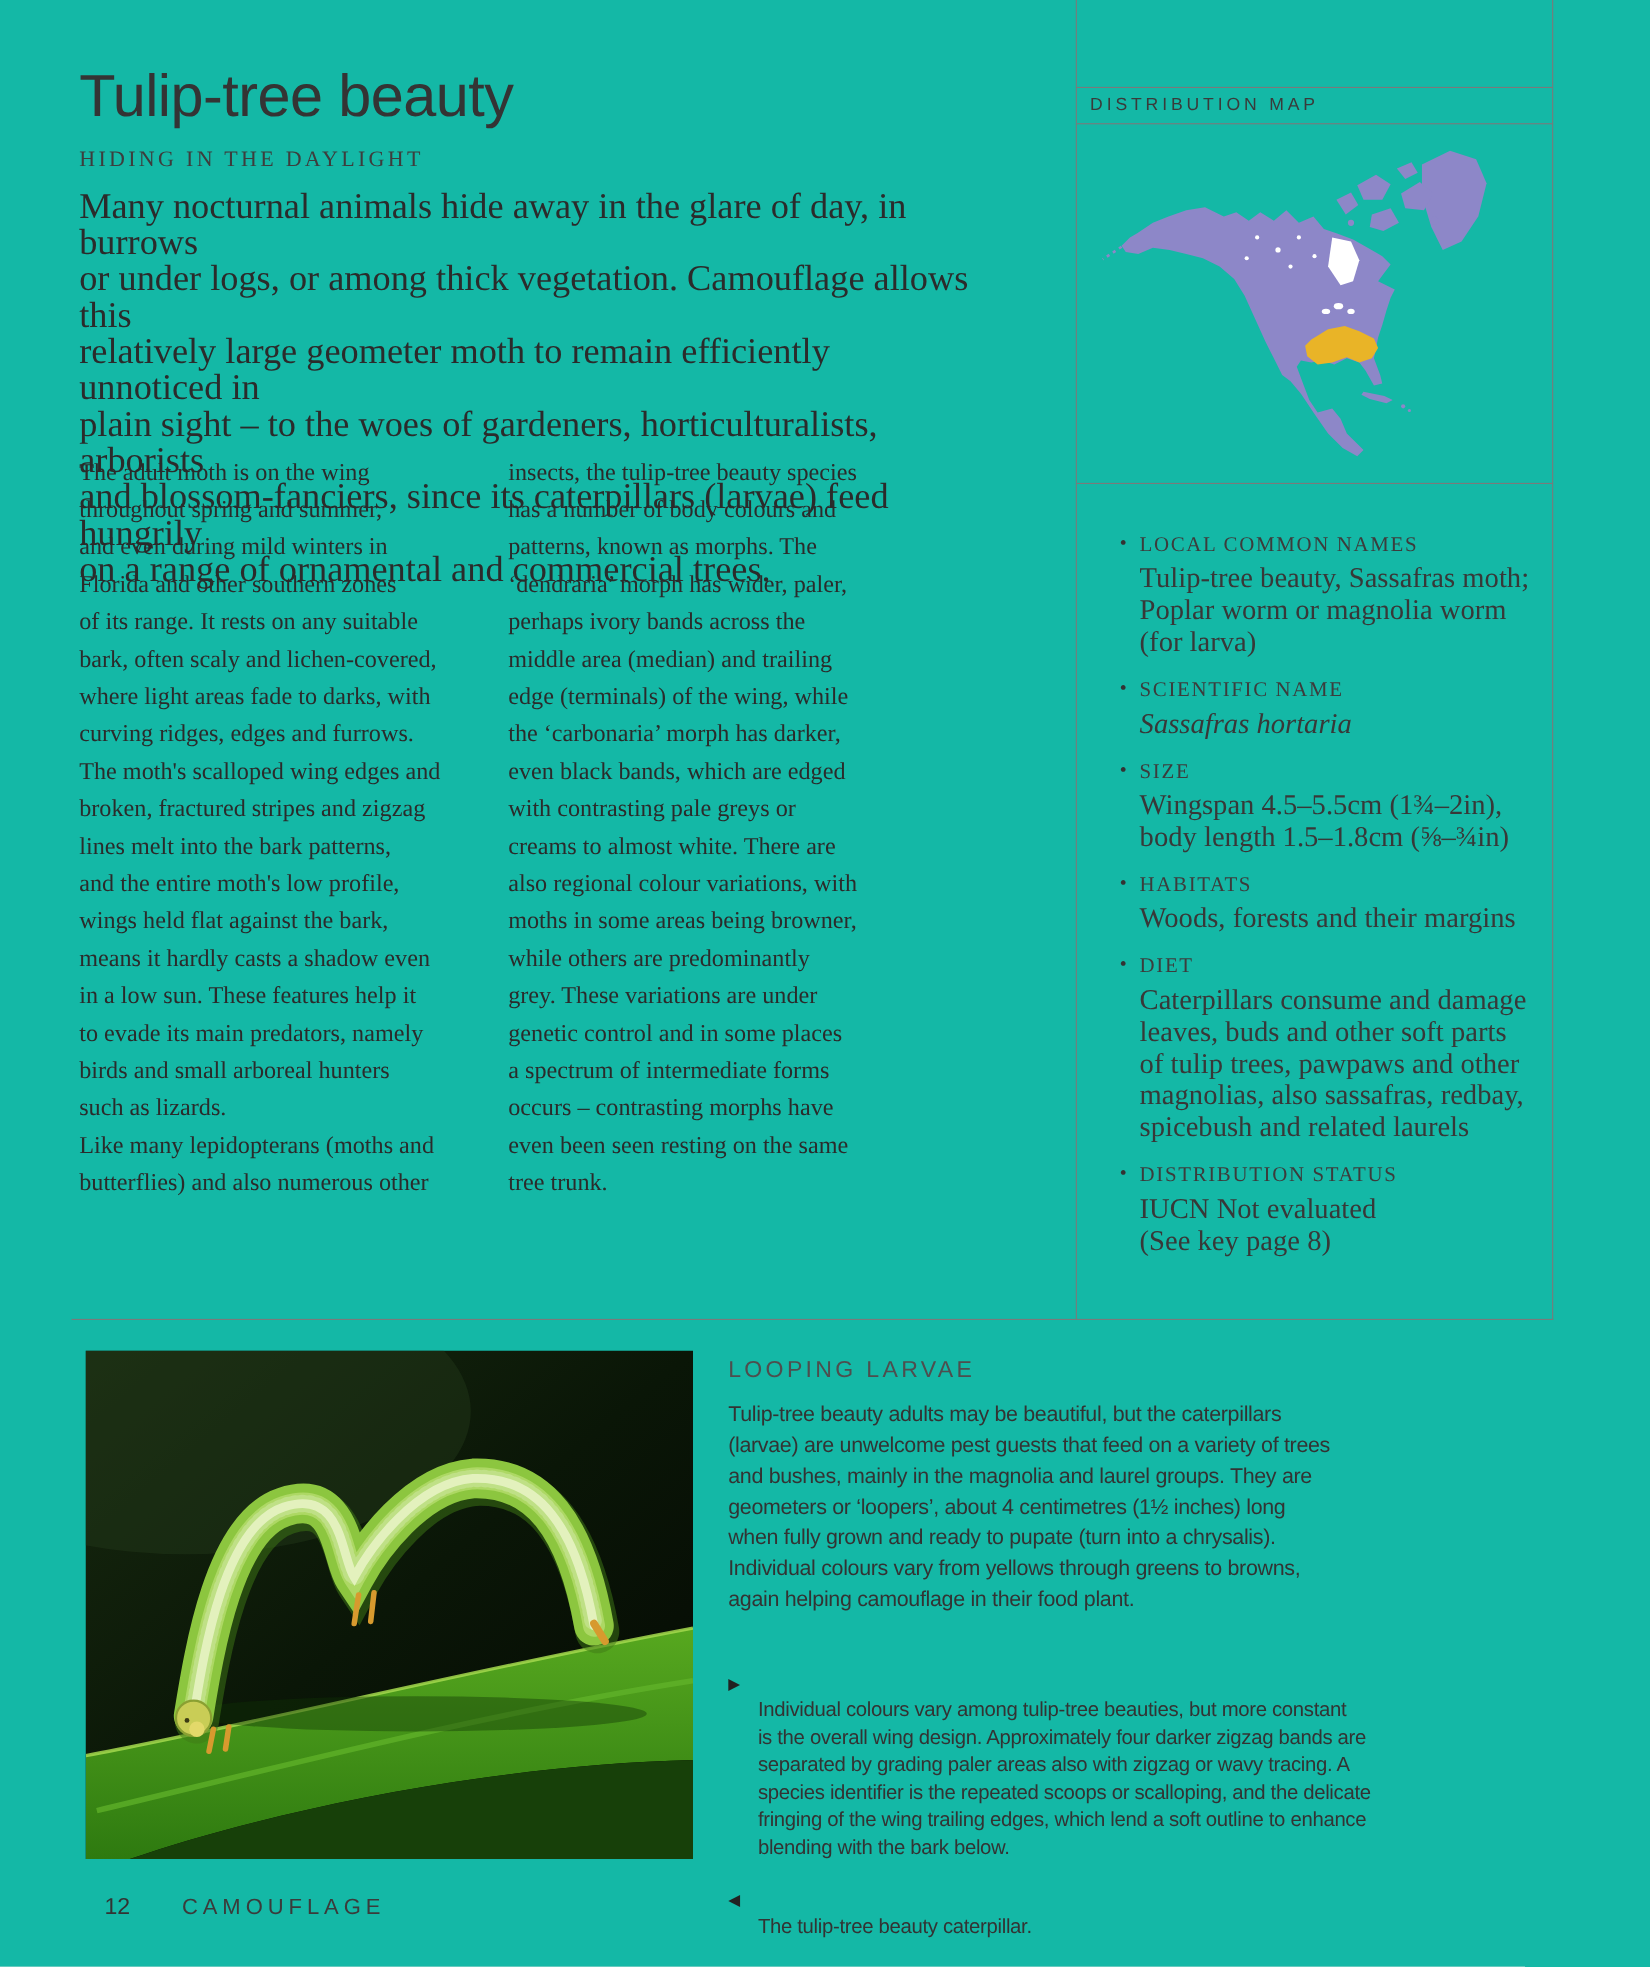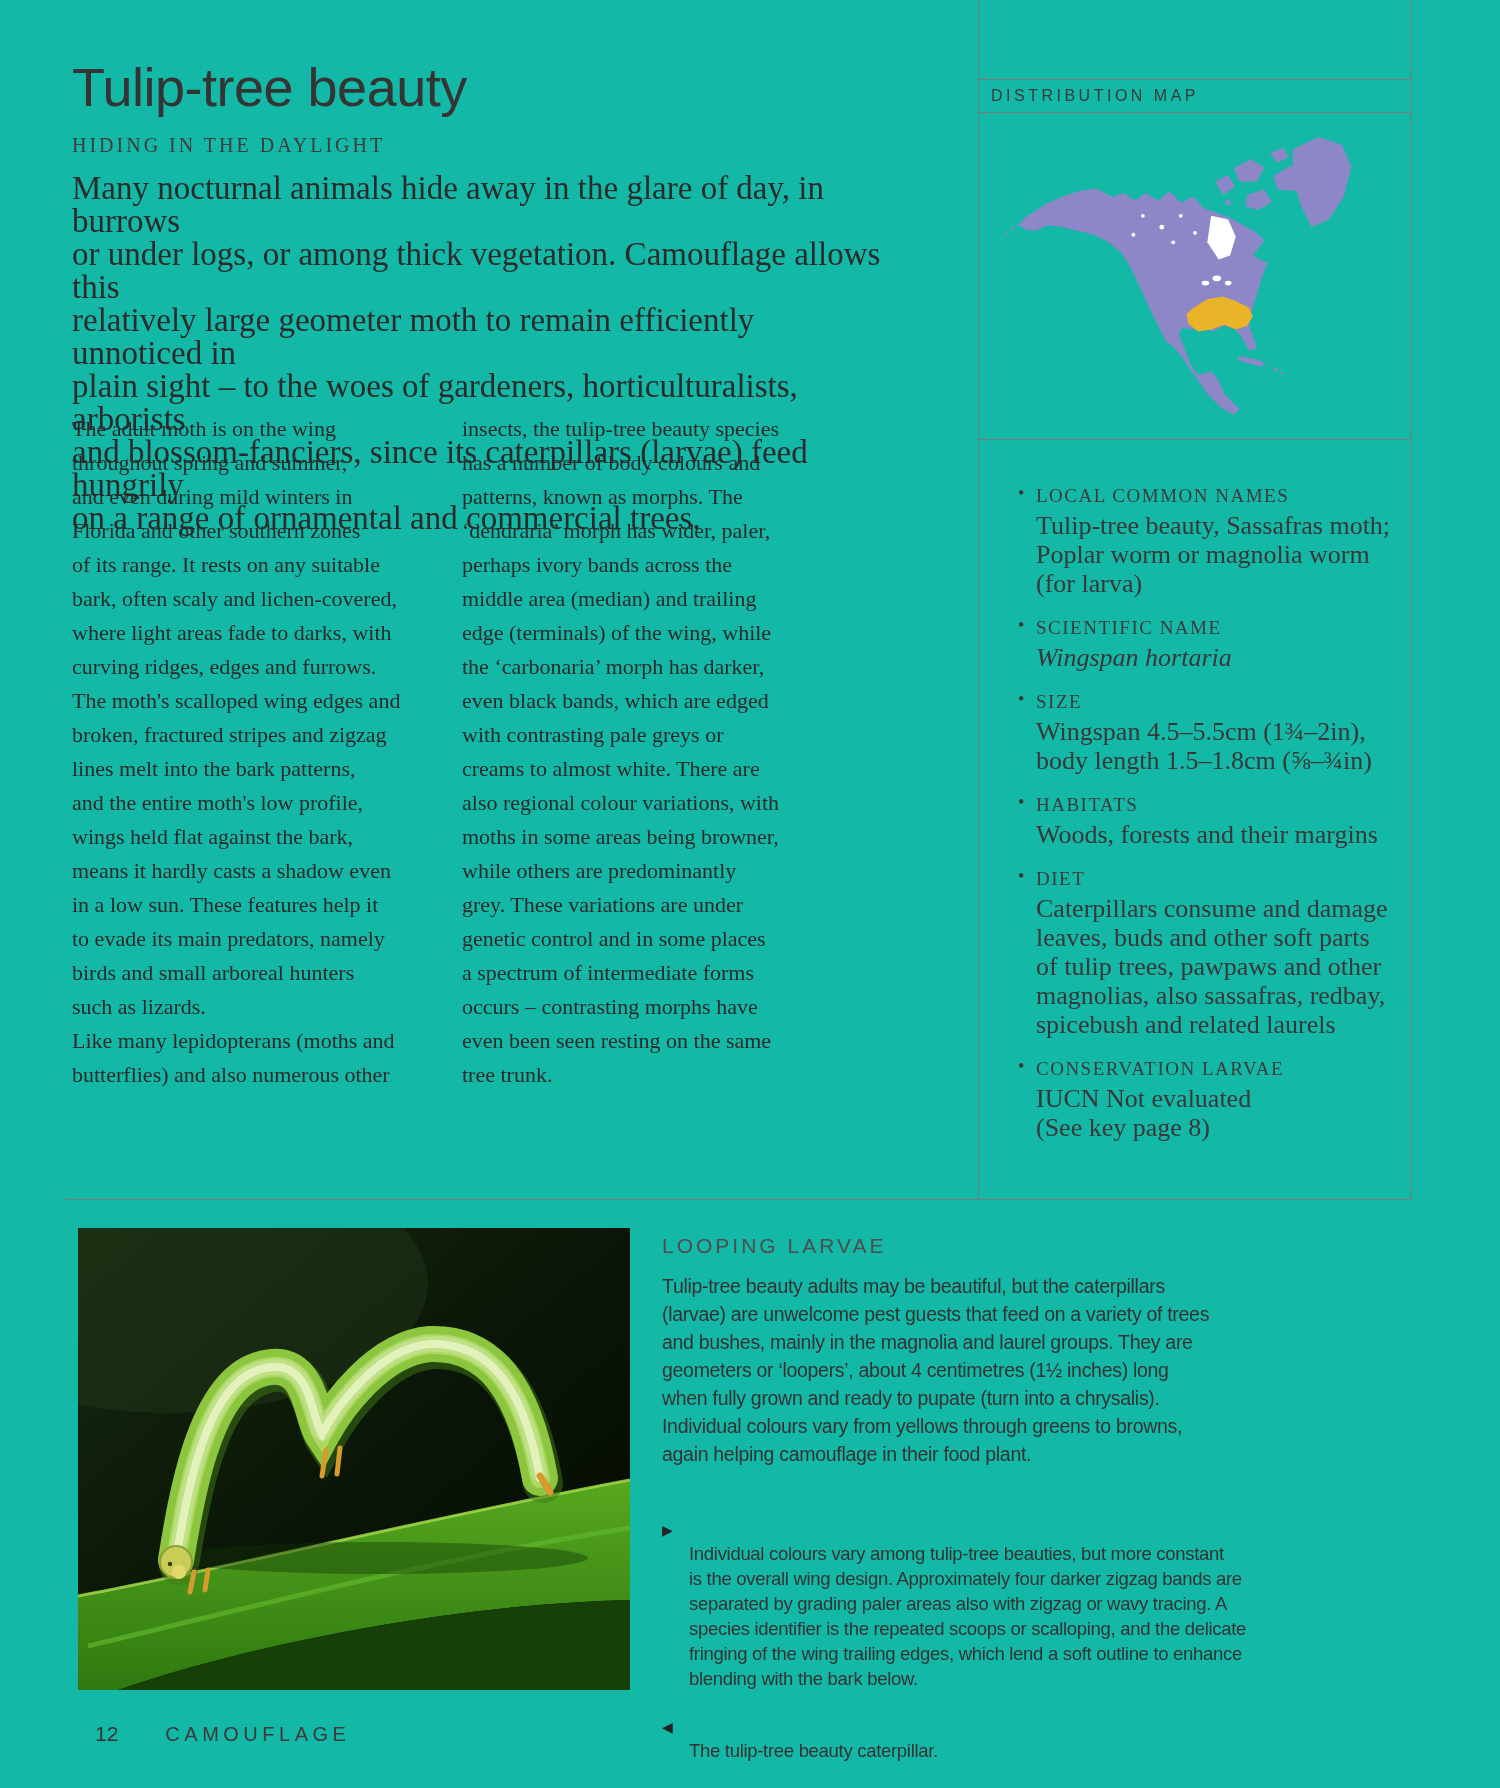--- a/index.html
+++ b/index.html
@@ -222,21 +222,21 @@
       <div class="fact">
         <span class="fact-bullet">•</span>
         <div class="fact-label">LOCAL COMMON NAMES</div>
         <div class="fact-value">Tulip-tree beauty, Sassafras moth;
 Poplar worm or magnolia worm
 (for larva)</div>
       </div>
       <div class="fact">
         <span class="fact-bullet">•</span>
         <div class="fact-label">SCIENTIFIC NAME</div>
-        <div class="fact-value italic">Wingspan hortaria</div>
+        <div class="fact-value italic">Sassafras hortaria</div>
       </div>
       <div class="fact">
         <span class="fact-bullet">•</span>
         <div class="fact-label">SIZE</div>
         <div class="fact-value">Wingspan 4.5–5.5cm (1¾–2in),
 body length 1.5–1.8cm (⅝–¾in)</div>
       </div>
       <div class="fact">
         <span class="fact-bullet">•</span>
         <div class="fact-label">HABITATS</div>
@@ -246,21 +246,21 @@
         <span class="fact-bullet">•</span>
         <div class="fact-label">DIET</div>
         <div class="fact-value">Caterpillars consume and damage
 leaves, buds and other soft parts
 of tulip trees, pawpaws and other
 magnolias, also sassafras, redbay,
 spicebush and related laurels</div>
       </div>
       <div class="fact">
         <span class="fact-bullet">•</span>
-        <div class="fact-label">CONSERVATION LARVAE</div>
+        <div class="fact-label">DISTRIBUTION STATUS</div>
         <div class="fact-value">IUCN Not evaluated
 (See key page 8)</div>
       </div>
     </div>
   </aside>
 
   <div class="big-rule"></div>
 
   <figure class="photo">
     <svg viewBox="0 0 552 462" preserveAspectRatio="none" role="img">

